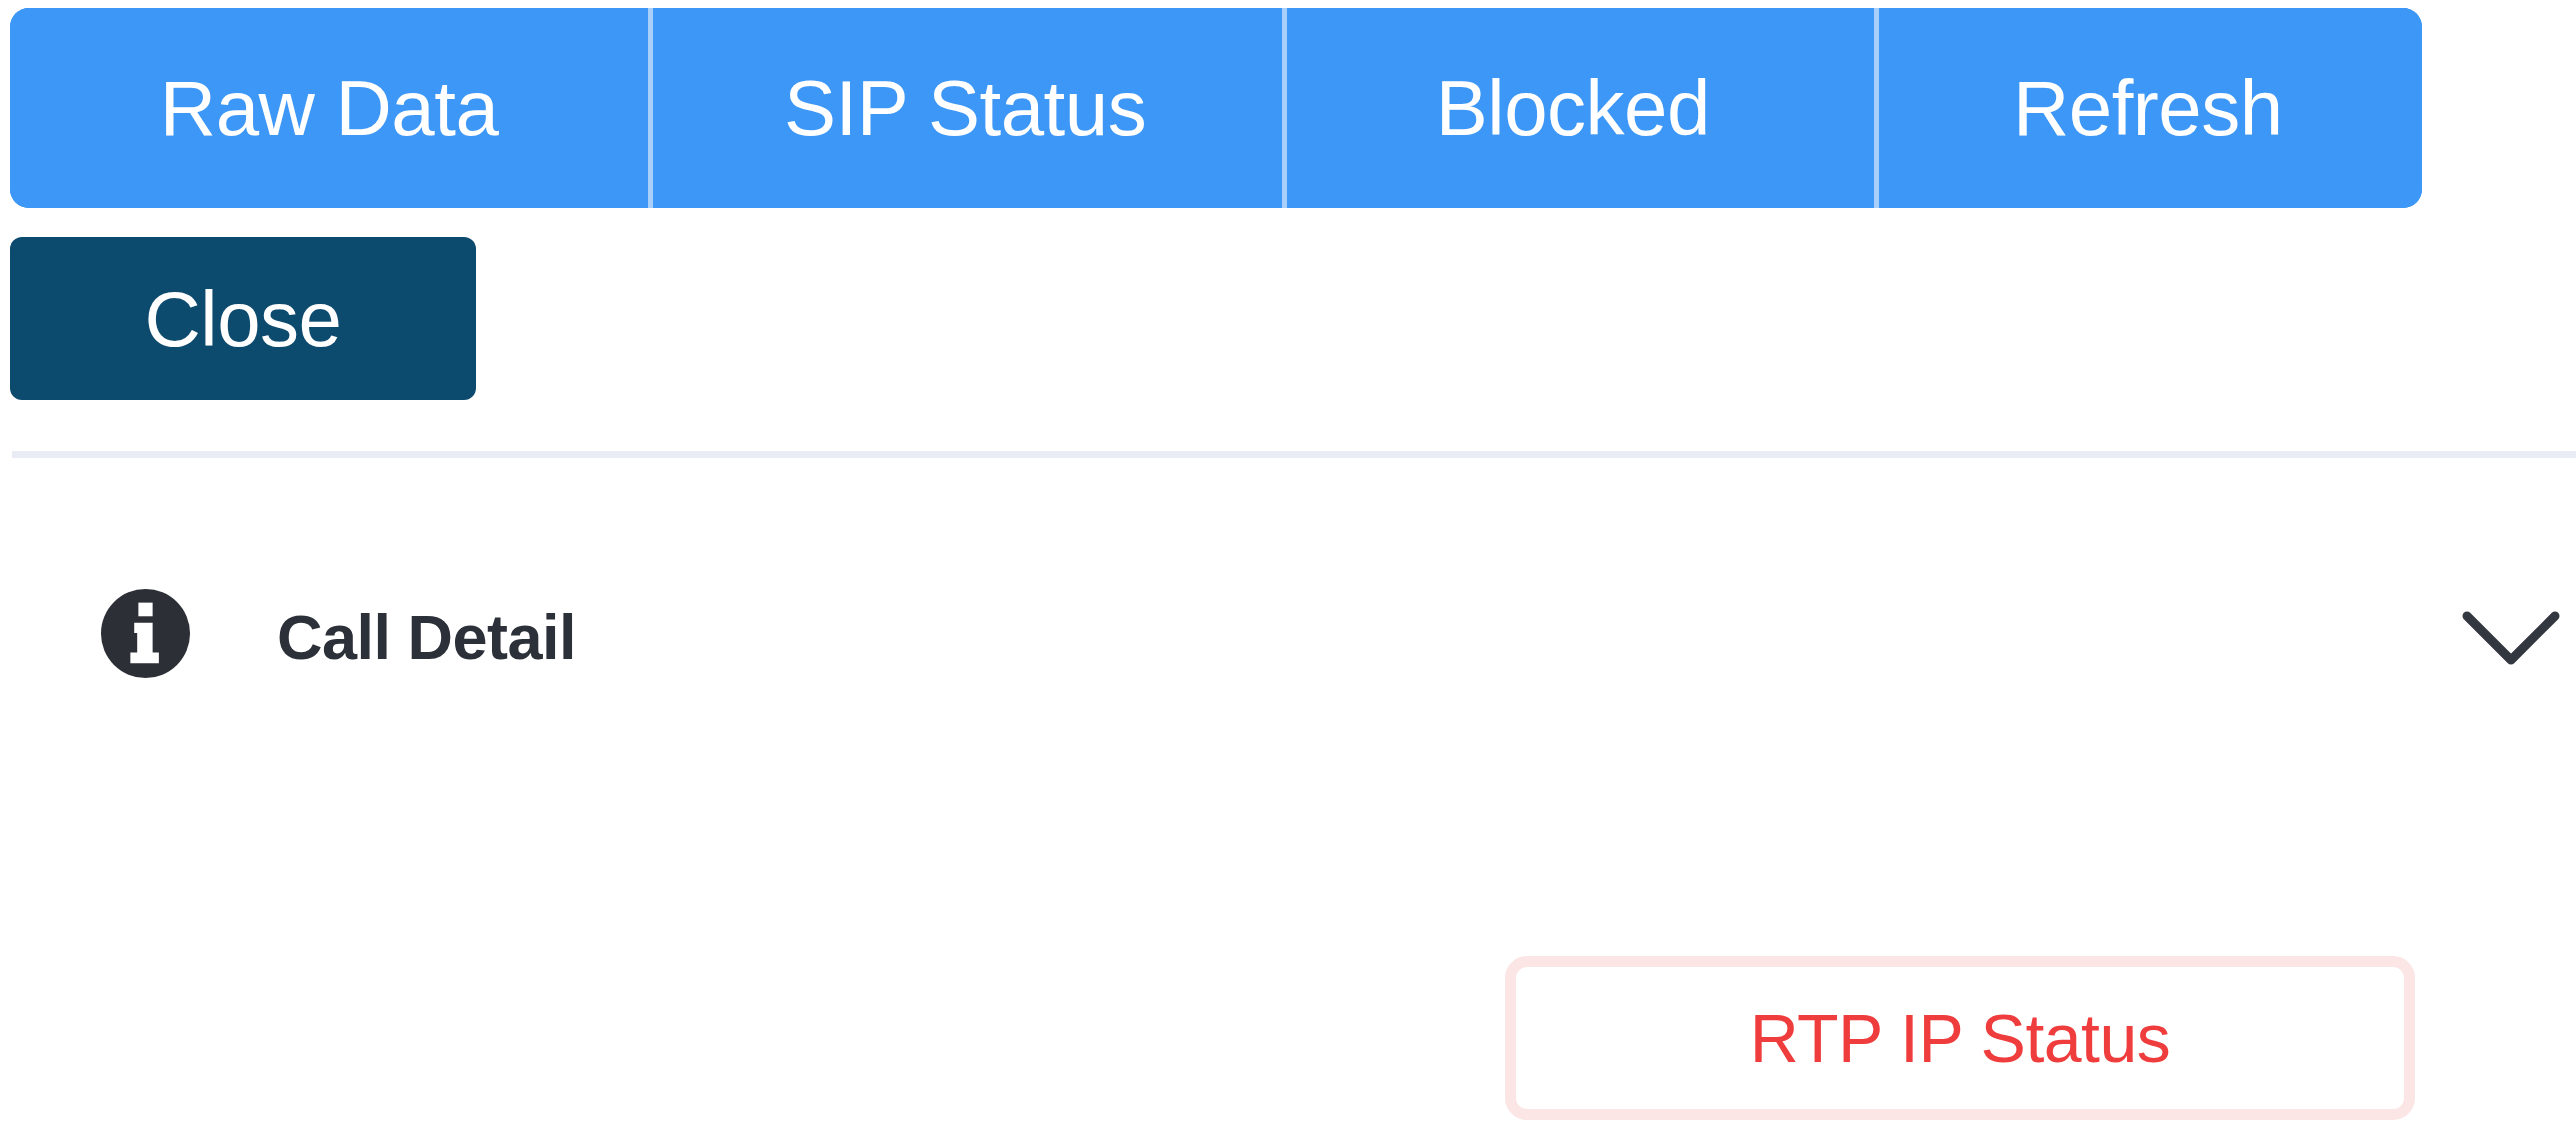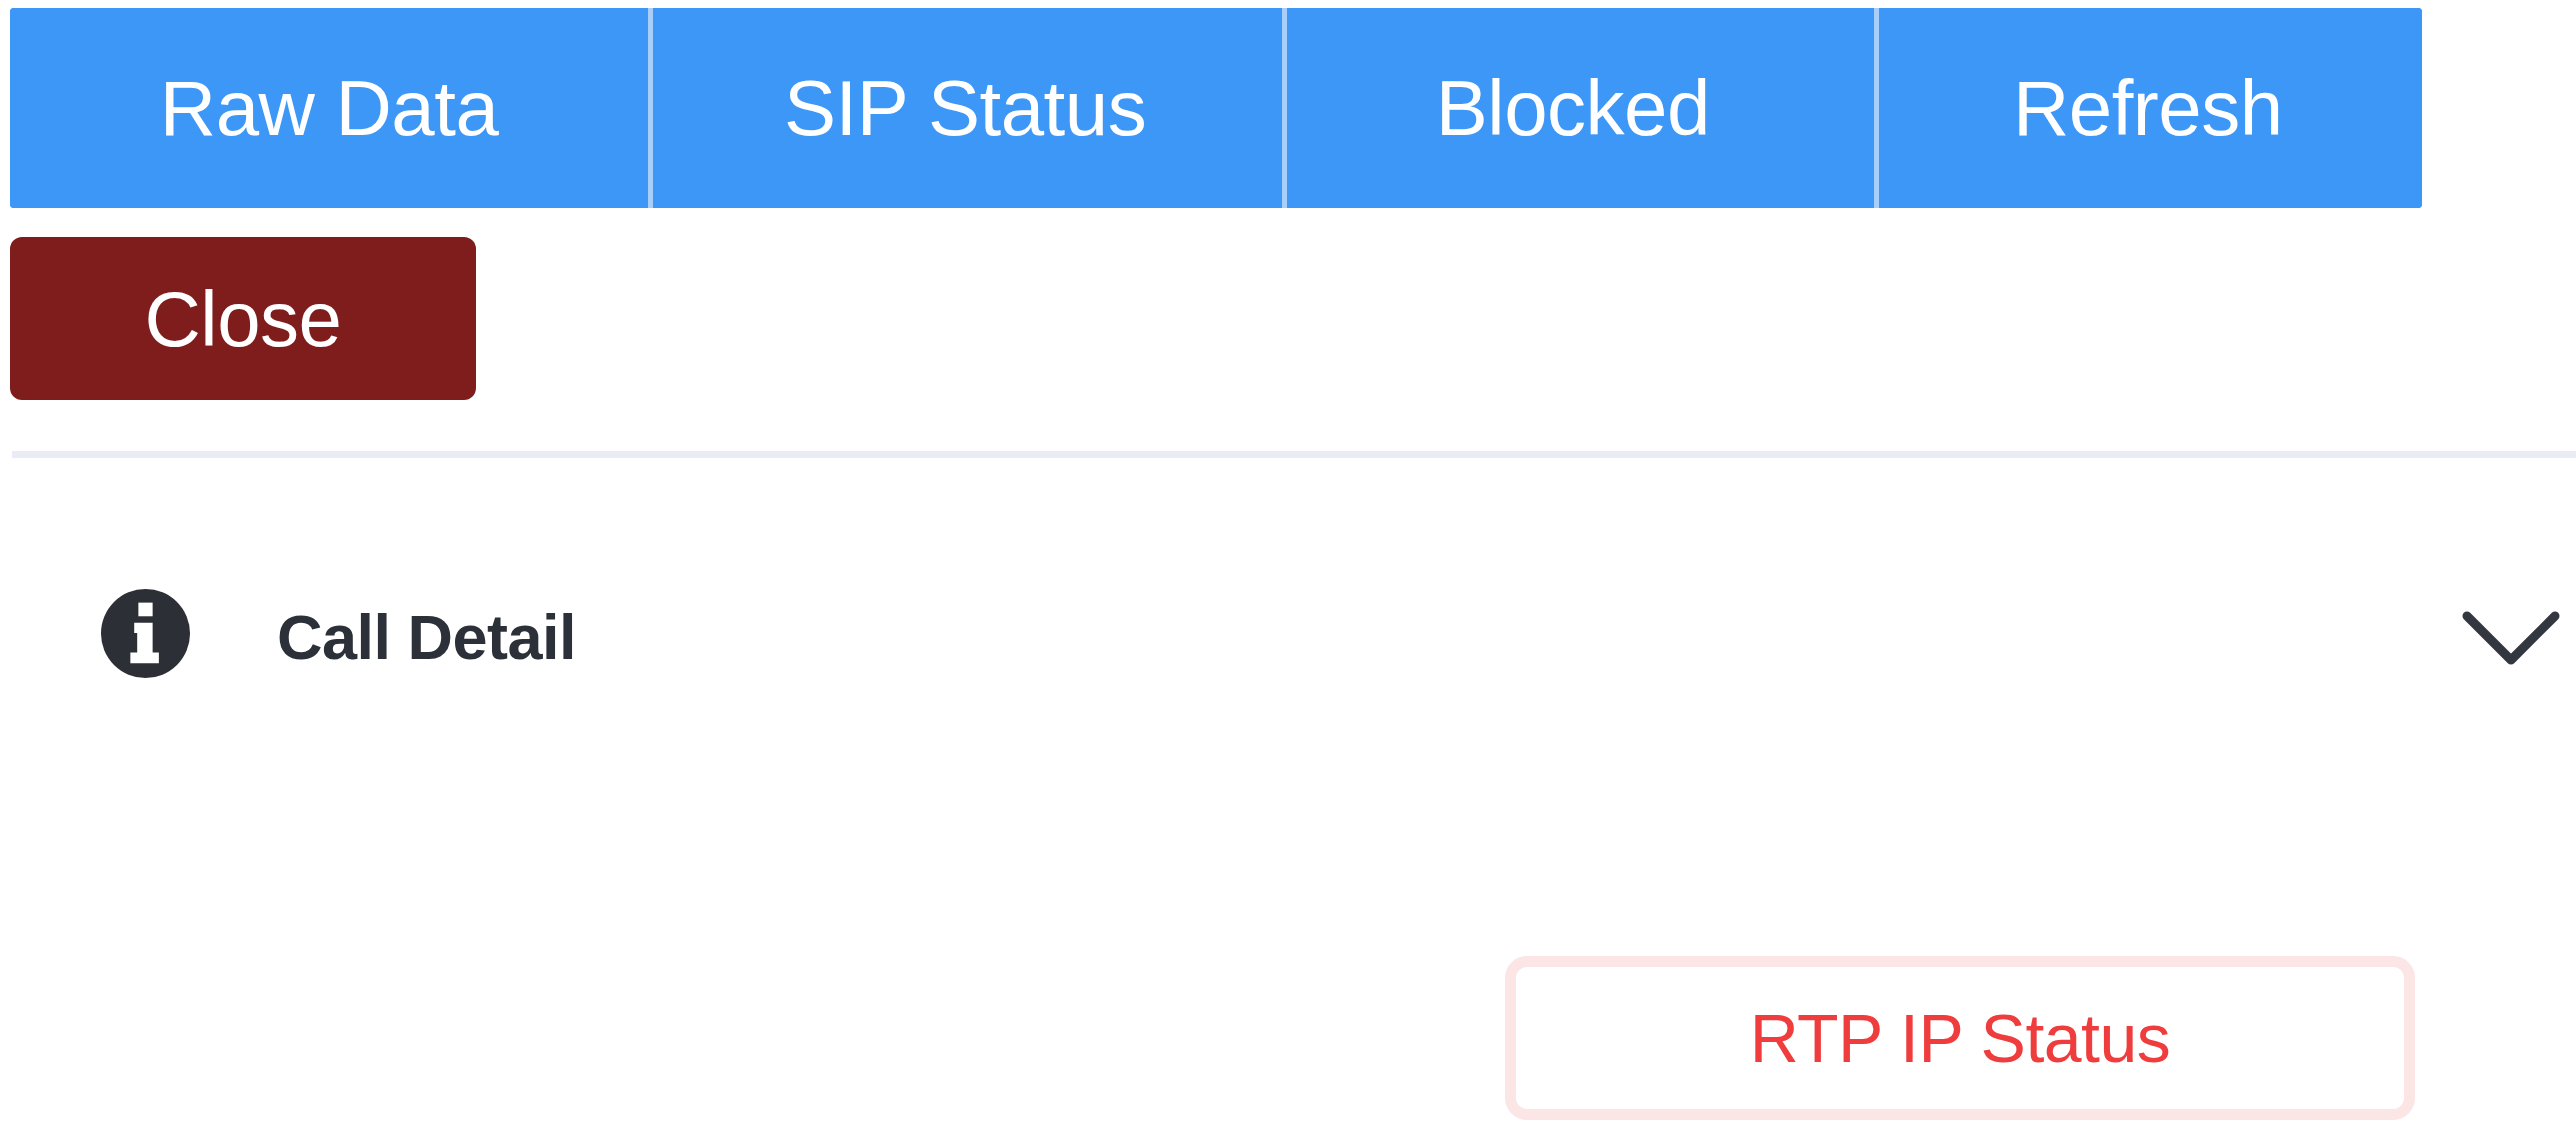--- a/index.html
+++ b/index.html
@@ -26,21 +26,21 @@
   
   .toolbar {
     position: absolute;
     left: 10px;
     top: 8px;
     width: 2412px;
     height: 200px;
     display: flex;
     flex-direction: row;
     align-items: stretch;
-    border-radius: 4px;
+    border-radius: 19px;
     overflow: hidden;
     background: #3d97f6;
   }
 
   .tb-btn {
     position: relative;
     background: #3d97f6;
     border: none;
     outline: none;
     color: #ffffff;
@@ -67,21 +67,21 @@
   
   .close-btn {
     position: absolute;
     left: 10px;
     top: 237px;
     width: 466px;
     height: 163px;
     border: none;
     outline: none;
     border-radius: 12px;
-    background: #7f1d1d;
+    background: #0c4a6e;
     color: #ffffff;
     font-family: "Liberation Sans", sans-serif;
     font-size: 78px;
     font-weight: 400;
     line-height: 1;
     letter-spacing: -0.5px;
     display: flex;
     align-items: center;
     justify-content: center;
     cursor: pointer;

